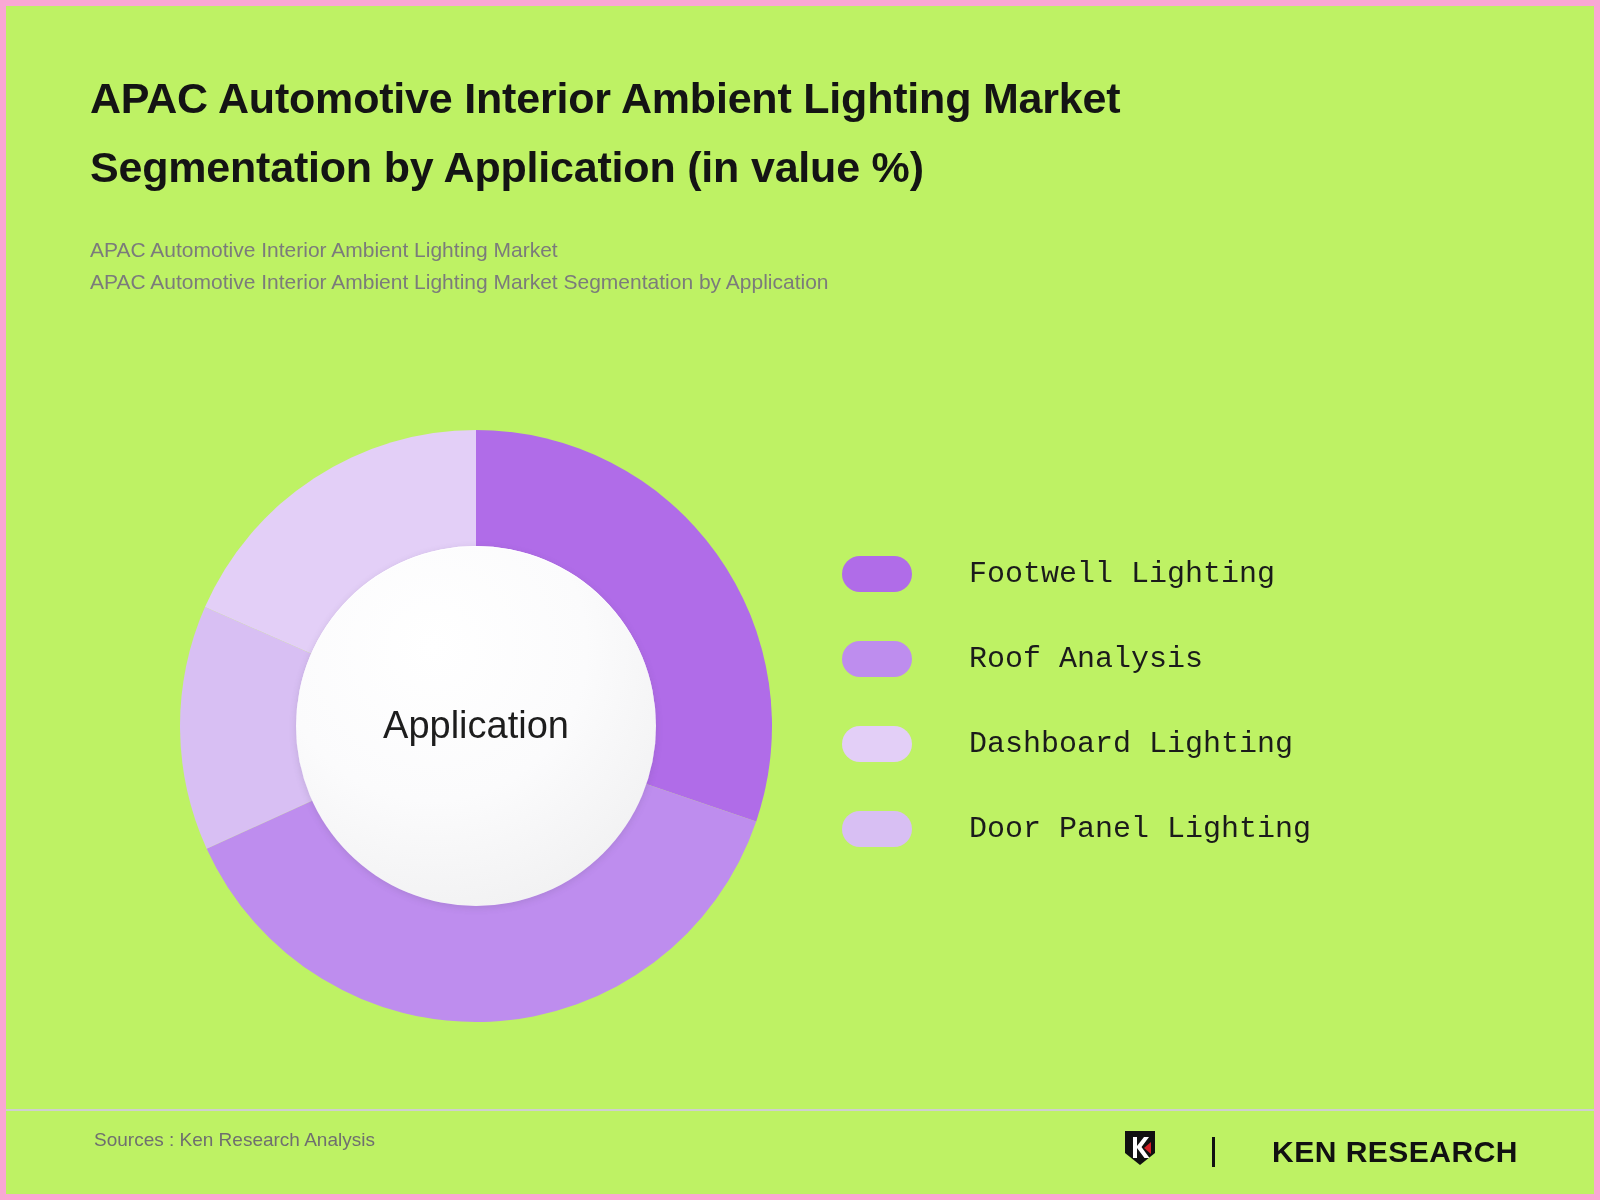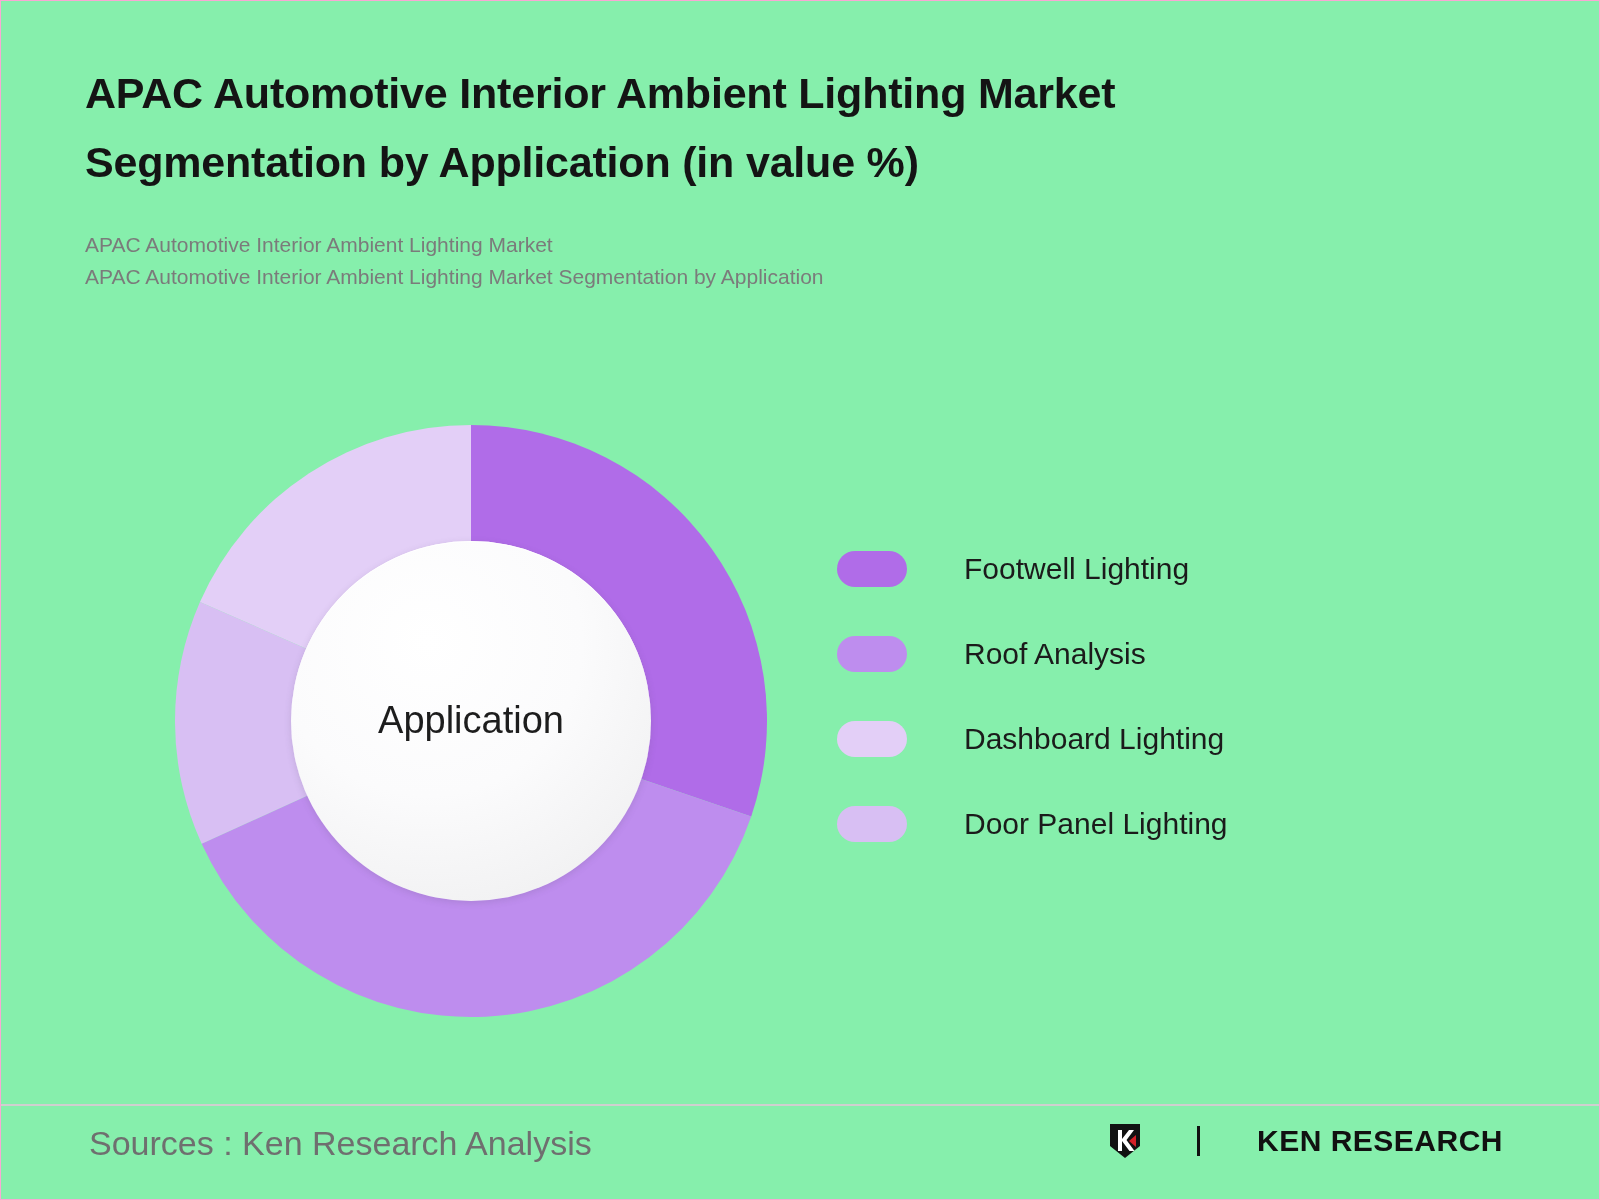--- a/index.html
+++ b/index.html
@@ -13,22 +13,22 @@
     height: 1200px;
     overflow: hidden;
     font-family: "Liberation Sans", sans-serif;
     color: #1a1a1a;
     position: relative;
   }
 
   .slide {
     position: absolute;
     inset: 0;
-    background: #86efac;
-    border: 1px solid #f9a8d4;
+    background: #bef264;
+    border: 6px solid #f9a8d4;
     box-sizing: border-box;
   }
 
   
   .header {
     position: absolute;
     left: 84px;
     top: 58px;
     width: 1420px;
   }
@@ -110,45 +110,46 @@
     width: 70px;
     height: 36px;
     border-radius: 18px;
     flex: 0 0 auto;
   }
   .legend-label {
     margin-left: 57px;
     font-size: 30px;
     color: #1b1b1b;
     white-space: nowrap;
+    font-family: Liberation Mono, monospace;
   }
 
   
   .footer-rule {
     position: absolute;
     left: 0;
     right: 0;
     top: 1103px;
     height: 2px;
     background: #cfcfcf;
   }
   .sources {
     position: absolute;
     left: 88px;
     top: 1123px;
-    font-size: 34px;
+    font-size: 19px;
     color: #6f6f6f;
   }
 
   .brand {
     position: absolute;
-    right: 96px;
+    right: 76px;
     top: 1119px;
     display: flex;
-    align-items: center;
+    align-items: flex-end;
     height: 42px;
     gap: 48px;
   }
   .brand-mark { width: 34px; height: 38px; flex: 0 0 auto; }
   .brand-divider {
     width: 3px;
     height: 30px;
     background: #111111;
     margin: 0 9px 0 7px;
   }

